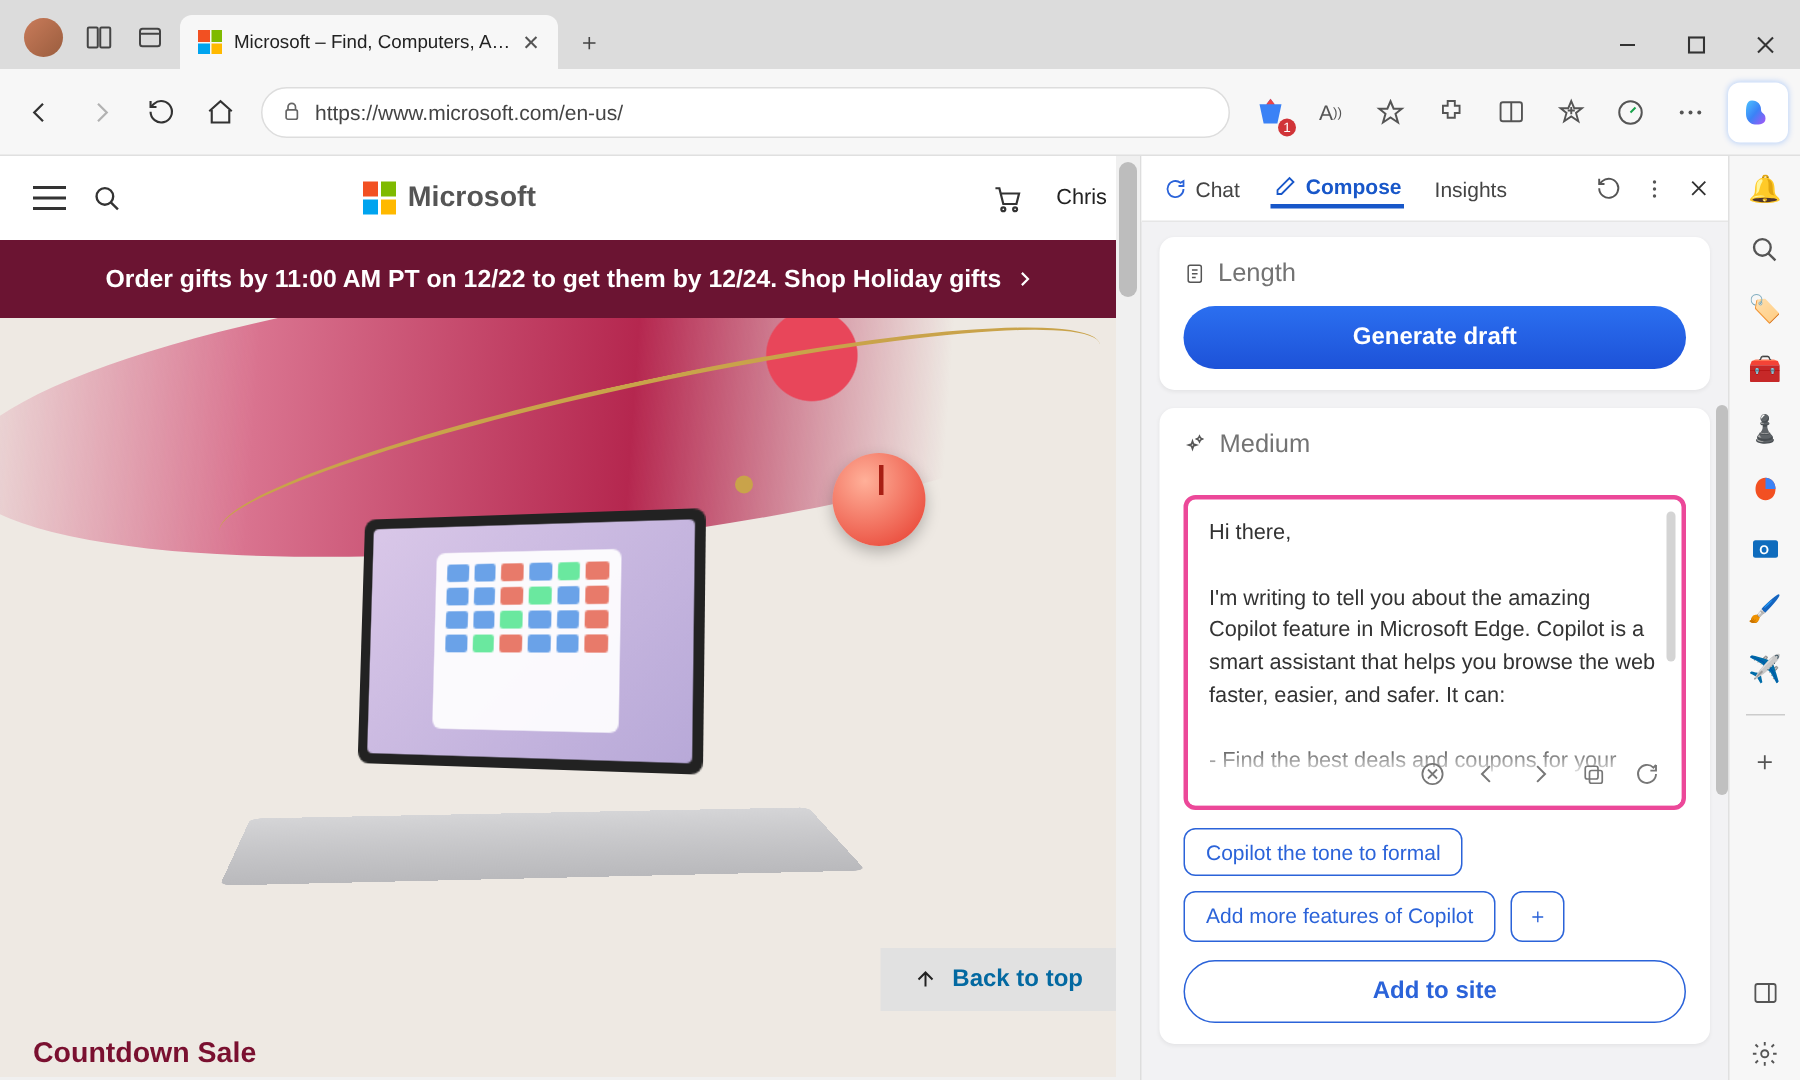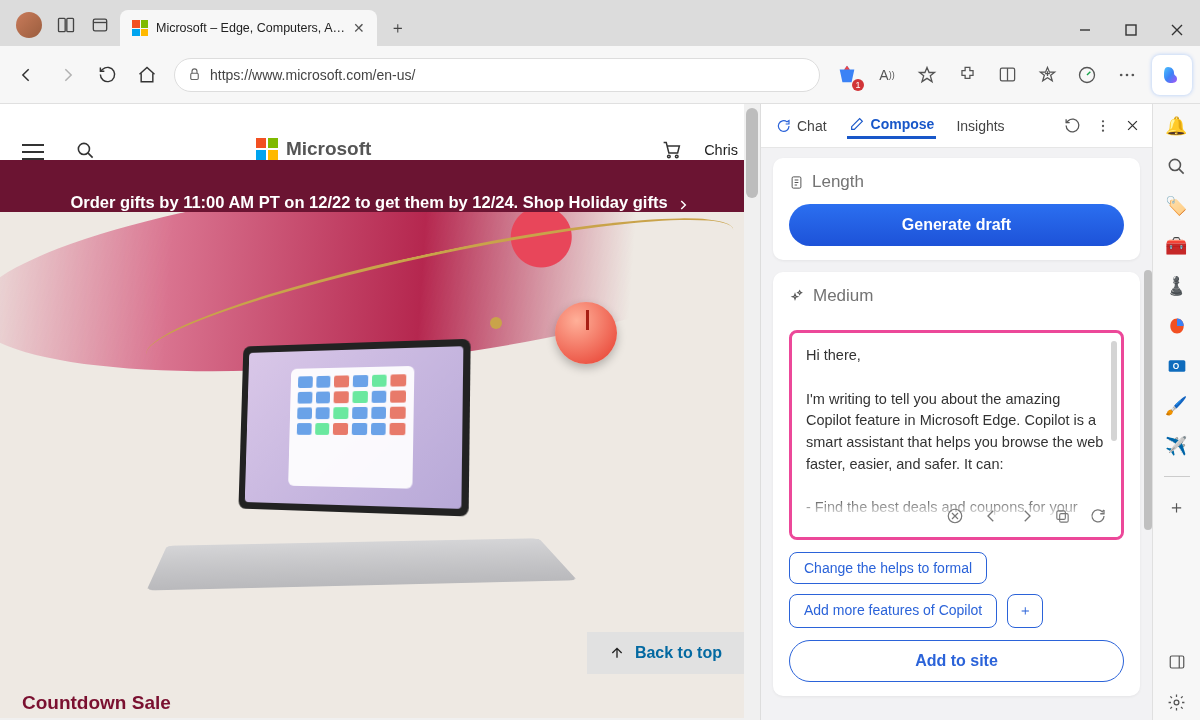--- a/index.html
+++ b/index.html
@@ -30,33 +30,33 @@
 .shop-badge::after { content:"1"; position:absolute; bottom:2px; right:2px; background:#d13438; color:#fff; font-size:9px; width:12px; height:12px; border-radius:50%; display:flex; align-items:center; justify-content:center; }
 .copilot-btn { width:40px; height:40px; border-radius:8px; display:flex; align-items:center; justify-content:center; background:#fff; box-shadow:0 0 4px rgba(0,100,255,.3); margin-left:4px; }
 
 
 .body-row { display:flex; height:628px; }
 
 
 .page-wrap { width:760px; position:relative; background:#fff; display:flex; flex-direction:column;}
 .page-scroll { position:absolute; right:0; top:0; width:16px; height:100%; background:#f0f0f0;}
 .page-scroll-thumb { position:absolute; left:2px; top:4px; width:12px; height:90px; background:#bdbdbd; border-radius:6px;}
-.ms-header { height:56px; display:flex; align-items:flex-end; padding:0 22px; gap:32px; }
+.ms-header { height:56px; display:flex; align-items:center; padding:0 22px; gap:18px; }
 .hamburger { width:22px; height:16px; display:flex; flex-direction:column; justify-content:space-between; }
 .hamburger span { height:2px; background:#333; }
 .search-i { color:#333; font-size:18px; }
 .ms-logo-wrap { margin:0 auto; display:flex; align-items:center; gap:8px; }
 .ms-logo { width:22px; height:22px; display:grid; grid-template-columns:1fr 1fr; grid-template-rows:1fr 1fr; gap:2px;}
 .ms-logo span:nth-child(1){background:#f25022;} .ms-logo span:nth-child(2){background:#7fba00;}
 .ms-logo span:nth-child(3){background:#00a4ef;} .ms-logo span:nth-child(4){background:#ffb900;}
 .ms-logo-text { font-size:19px; font-weight:600; color:#555;}
 .ms-right { display:flex; align-items:center; gap:22px; margin-left:auto;}
 .cart-i { color:#333; }
 .user-name { font-size:14.5px; color:#222; }
-.promo { background:#6b1432; color:#fff; height:52px; display:flex; align-items:flex-end; justify-content:center; font-size:16.5px; font-weight:600; gap:8px; }
+.promo { background:#6b1432; color:#fff; height:52px; display:flex; align-items:center; justify-content:center; font-size:16.5px; font-weight:600; gap:8px; }
 .hero { flex:1; background:#eee9e3; position:relative; overflow:hidden; }
 .swoosh { position:absolute; top:-30px; left:-30px; width:820px; height:180px; background:
   radial-gradient(circle at 70% 40%, #e8465a 0%, #e8465a 30px, transparent 31px),
   linear-gradient(100deg, transparent 0%, #d9738f 25%, #b5274f 55%, transparent 80%);
   transform:rotate(-6deg); border-radius:50%;
 }
 .gold-line { position:absolute; top:40px; left:140px; width:600px; height:80px; border-top:3px solid #c9a34a; border-radius:50%; transform:rotate(-12deg);}
 .timer-dot { position:absolute; top:90px; left:555px; width:62px; height:62px; border-radius:50%; background:radial-gradient(circle at 35% 30%, #ffb099, #e6392b); box-shadow:0 4px 10px rgba(0,0,0,.25);}
 .timer-dot::after{content:""; position:absolute; left:50%; top:8px; width:3px; height:20px; background:#a81f14; transform-origin:bottom; }
 .gold-ball{position:absolute;width:16px;height:16px;border-radius:50%;background:#c9a34a;}
@@ -123,21 +123,21 @@
         </svg>
       </div>
   </div>
   <div class="tab">
     <div class="favicon">
         <span></span>
         <span></span>
         <span></span>
         <span></span>
       </div>
-    <div class="tab-title">Microsoft – Edge, Computers, A…</div>
+    <div class="tab-title">Microsoft – Find, Computers, A…</div>
     <div class="tab-close">✕</div>
   </div>
   <div class="newtab">＋</div>
   <div class="win-controls">
     <div class="win-btn">
         <svg width="12" height="12">
           <path d="M1 6h10" stroke="currentColor" stroke-width="1.4"></path>
         </svg>
       </div>
     <div class="win-btn">
@@ -424,21 +424,21 @@
               </span>
             <span>
                 <svg width="18" height="18" viewBox="0 0 24 24" fill="none" stroke="#777" stroke-width="1.7">
                   <path d="M20 12a8 8 0 1 1-2.3-5.7L20 4"></path>
                   <path d="M20 4v5h-5"></path>
                 </svg>
               </span>
           </div>
         </div>
         <div class="suggestions">
-          <div class="sugg">Change the helps to formal</div>
+          <div class="sugg">Copilot the tone to formal</div>
           <div class="sugg">Add more features of Copilot</div>
           <div class="sugg plus">＋</div>
         </div>
         <div class="add-site">Add to site</div>
       </div>
     </div>
   </div>
 
   <div class="edge-sidebar">
     <div class="sb-icon" style="color:#3b82f6">🔔</div>

